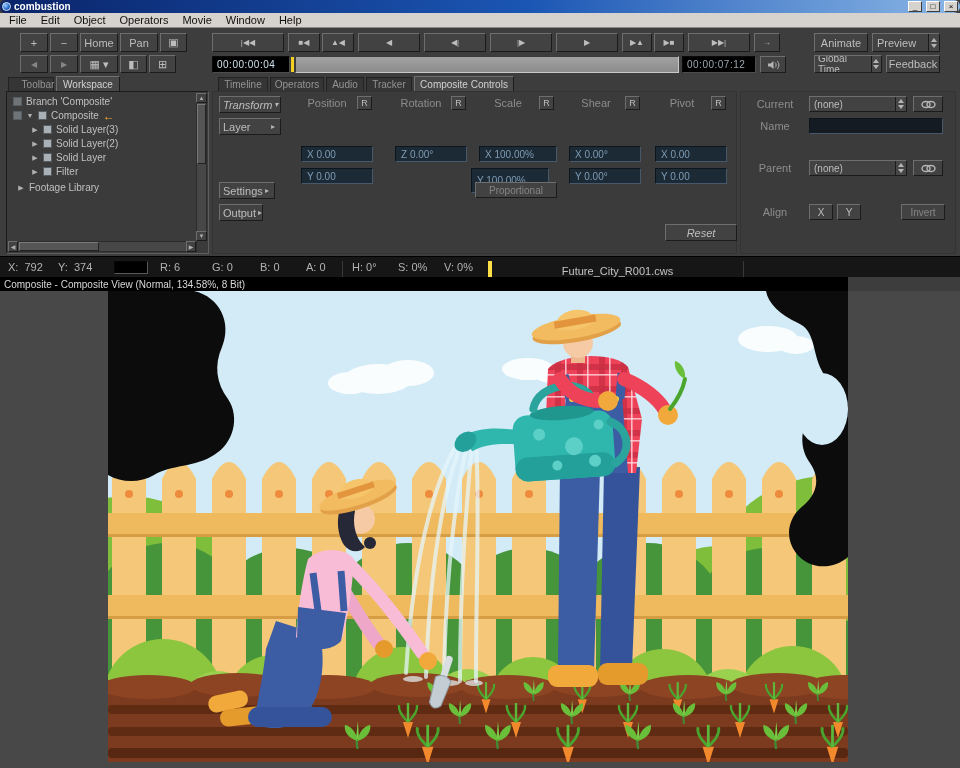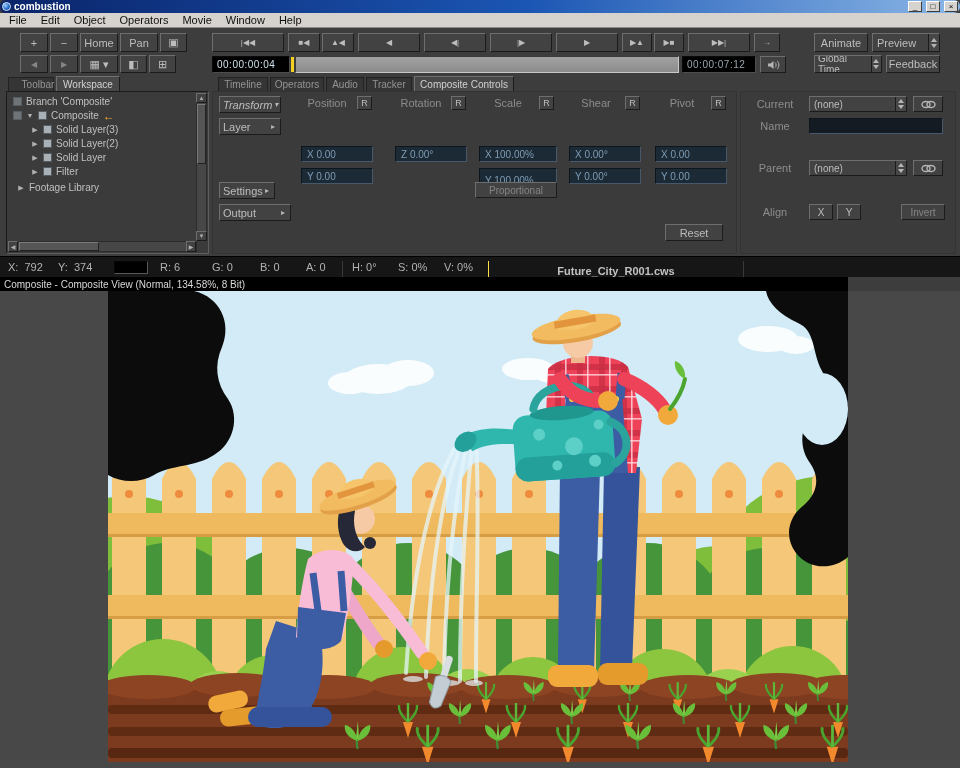--- a/index.html
+++ b/index.html
@@ -58,22 +58,22 @@
   .sb-btn{position:absolute;background:#424242;border:1px solid;border-color:#6e6e6e #1b1b1b #1b1b1b #6e6e6e;
     color:#b0b0b0;font-size:6px;display:flex;align-items:center;justify-content:center;}
   .sb-thumb{position:absolute;background:#555;border:1px solid;border-color:#7a7a7a #222 #222 #7a7a7a;}
 
   
   .statusbar{position:absolute;top:256px;left:0;width:960px;height:21px;background:#161616;border-top:1px solid #000;
     color:#b2b2b2;font-size:11px;}
   .statusbar span{position:absolute;top:4px;white-space:pre;}
   .vsep{position:absolute;top:2px;width:1px;height:17px;background:#3a3a3a;}
   .swatch{position:absolute;top:4px;left:114px;width:34px;height:13px;background:#000;border:1px solid;border-color:#060606 #585858 #585858 #060606;}
-  .fnamebox{position:absolute;top:1px;left:488px;width:256px;height:19px;border-left:1px solid #fde047;border-right:1px solid #3a3a3a;
-    display:flex;align-items:center;justify-content:center;color:#c2c2c2;font-weight:bold;}
+  .fnamebox{position:absolute;top:1px;left:488px;width:256px;height:19px;border-left:4px solid #fde047;border-right:1px solid #3a3a3a;
+    display:flex;align-items:center;justify-content:center;color:#c2c2c2;}
 
   
   .vheader{position:absolute;top:277px;left:0;width:848px;height:14px;background:#000;color:#d8d8d8;font-size:10px;
     display:flex;align-items:center;padding-left:4px;}
   .vheader-right{position:absolute;top:277px;left:848px;width:112px;height:14px;background:#3d3d3d;}
   .viewport{position:absolute;top:291px;left:0;width:960px;height:477px;background:#484848;}
   .scene-wrap{position:absolute;left:108px;top:0;width:740px;height:471px;overflow:hidden;background:#d2ebf7;}
 
   .timecode{position:absolute;background:#000;border:1px solid;border-color:#0a0a0a #4d4d4d #4d4d4d #0a0a0a;
     color:#cfe0ea;font-size:10px;display:flex;align-items:center;padding:0 4px;letter-spacing:.5px;}
@@ -217,51 +217,51 @@
       <span class="flyout-arrow">▾</span>
     </div>
     <div class="dbtn" style="left:6px;top:26px;width:62px;height:17px;padding:0 3px;justify-content:flex-start;">
       <span>Layer</span>
       <span class="flyout-arrow">▸</span>
     </div>
     <div class="dbtn" style="left:6px;top:90px;width:56px;height:17px;padding:0 3px;justify-content:flex-start;">
       <span>Settings</span>
       <span class="flyout-arrow">▸</span>
     </div>
-    <div class="dbtn" style="left:6px;top:112px;width:72px;height:17px;padding:0 3px;justify-content:flex-start;">
+    <div class="dbtn" style="left:6px;top:112px;width:44px;height:17px;padding:0 3px;justify-content:flex-start;">
       <span>Output</span>
       <span class="flyout-arrow">▸</span>
     </div>
 
     <span class="plabel" style="left:86px;top:4px;width:56px;height:14px;">Position</span>
     <div class="dbtn" style="left:144px;top:4px;width:15px;height:14px;font-size:9px;">R</div>
     <div class="dfield" style="left:88px;top:23px;width:72px;height:16px;">X 0.00</div>
     <div class="dfield" style="left:88px;top:45px;width:72px;height:16px;">Y 0.00</div>
 
     <span class="plabel" style="left:180px;top:4px;width:56px;height:14px;">Rotation</span>
     <div class="dbtn" style="left:238px;top:4px;width:15px;height:14px;font-size:9px;">R</div>
     <div class="dfield" style="left:182px;top:23px;width:72px;height:16px;">Z 0.00°</div>
 
     <span class="plabel" style="left:266px;top:4px;width:58px;height:14px;">Scale</span>
     <div class="dbtn" style="left:326px;top:4px;width:15px;height:14px;font-size:9px;">R</div>
     <div class="dfield" style="left:266px;top:23px;width:78px;height:16px;">X 100.00%</div>
-    <div class="dfield" style="left:266px;top:45px;width:78px;height:25px;text-align:center;">Y 100.00%</div>
+    <div class="dfield" style="left:258px;top:45px;width:78px;height:25px;text-align:center;">Y 100.00%</div>
     <div class="dbtn dim" style="left:262px;top:90px;width:82px;height:16px;font-size:10px;">Proportional</div>
 
     <span class="plabel" style="left:356px;top:4px;width:54px;height:14px;">Shear</span>
     <div class="dbtn" style="left:412px;top:4px;width:15px;height:14px;font-size:9px;">R</div>
     <div class="dfield" style="left:356px;top:23px;width:72px;height:16px;">X 0.00°</div>
     <div class="dfield" style="left:356px;top:45px;width:72px;height:16px;">Y 0.00°</div>
 
     <span class="plabel" style="left:442px;top:4px;width:54px;height:14px;">Pivot</span>
     <div class="dbtn" style="left:498px;top:4px;width:15px;height:14px;font-size:9px;">R</div>
     <div class="dfield" style="left:442px;top:23px;width:72px;height:16px;">X 0.00</div>
     <div class="dfield" style="left:442px;top:45px;width:72px;height:16px;">Y 0.00</div>
 
-    <div class="dbtn" style="left:452px;top:132px;width:58px;height:17px;">Reset</div>
+    <div class="dbtn" style="left:452px;top:132px;width:72px;height:17px;font-style:italic;">Reset</div>
   </div>
 
   <div class="panel" style="left:740px;width:216px;border:1px solid #333;">
     <span class="plabel" style="left:4px;top:4px;width:60px;height:16px;">Current</span>
     <div class="dbtn" style="left:68px;top:4px;width:98px;height:16px;font-size:10px;padding-left:4px;justify-content:flex-start;">
       <span>(none)</span>
       <span class="stepper">
           <span class="tri-up"></span>
           <span class="tri-down"></span>
         </span>

